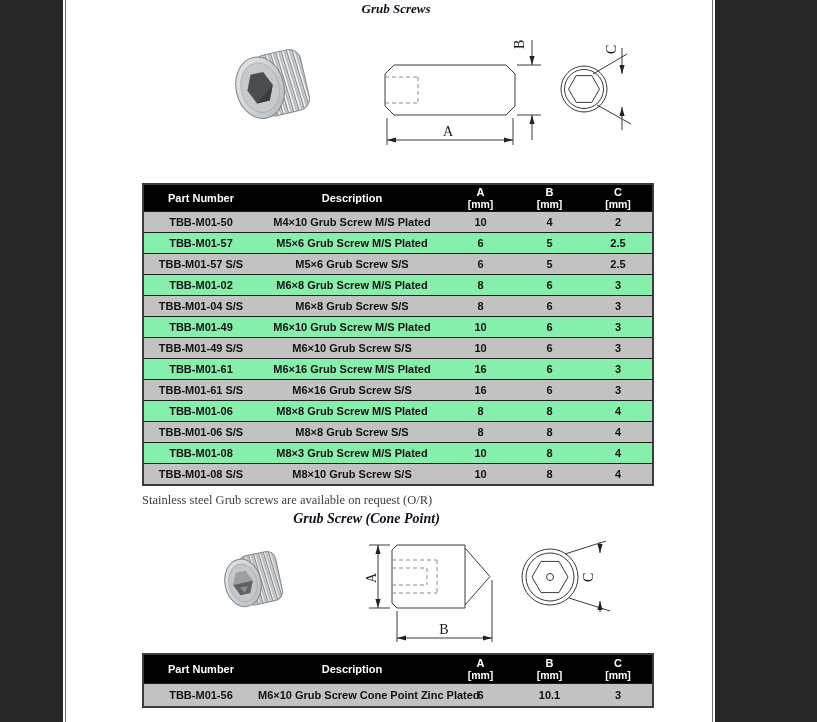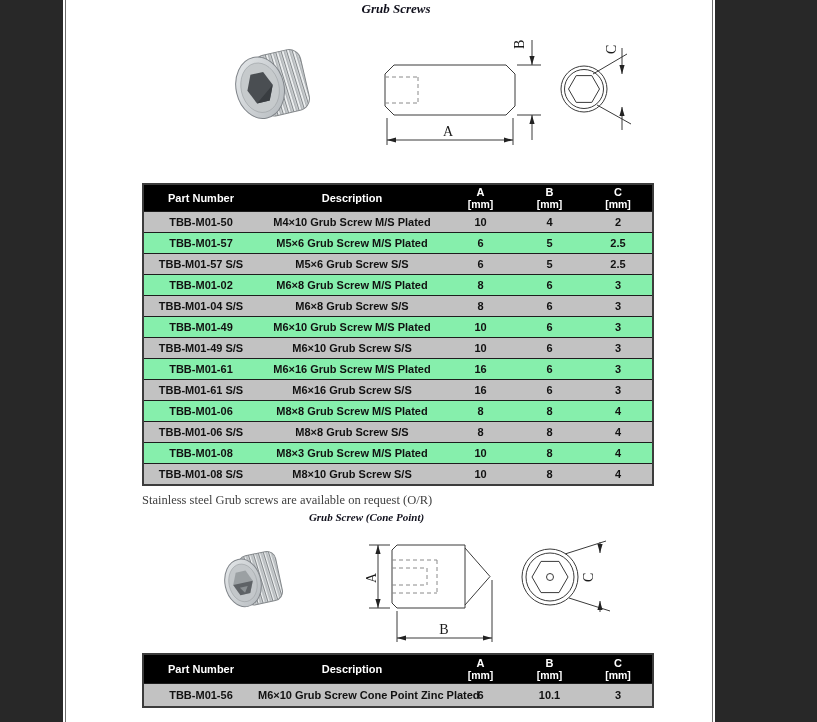--- a/index.html
+++ b/index.html
@@ -4,21 +4,21 @@
 <style>
   html,body{margin:0;padding:0;background:#282828;}
   .canvas{position:relative;width:817px;height:722px;background:#282828;overflow:hidden;
           font-family:"Liberation Sans",sans-serif;}
   .page{position:absolute;left:63px;top:0;width:652px;height:722px;background:#ffffff;}
   .page-frame{position:absolute;left:2px;right:2px;top:0;bottom:0;
               border-left:1px solid #6e6e6e;border-right:1px solid #6e6e6e;pointer-events:none;}
   .title{position:absolute;left:0;width:100%;text-align:center;margin:0;
          font-family:"Liberation Serif",serif;font-style:italic;font-weight:700;color:#10101c;}
   .t1{top:1px;font-size:13px;padding-left:14px;box-sizing:border-box;}
-  .t2{top:511px;font-size:11px;padding-right:45px;box-sizing:border-box;}
+  .t2{top:511px;font-size:14px;padding-right:45px;box-sizing:border-box;}
   .note{position:absolute;left:79px;top:493px;font-family:"Liberation Serif",serif;
         font-size:12.5px;color:#404040;}
   svg{position:absolute;}
   .dimtext{font-family:"Liberation Serif",serif;font-size:14px;fill:#1a1a1a;}
   
   .parts-table{position:absolute;left:79px;width:510px;border-collapse:collapse;table-layout:fixed;
                font-family:"Liberation Sans",sans-serif;font-size:11px;font-weight:700;color:#111;
                border:2px solid #3c3c3c;background:#86efac;}
   .parts-table col.c-part{width:115px;}
   .parts-table col.c-desc{width:188px;}

